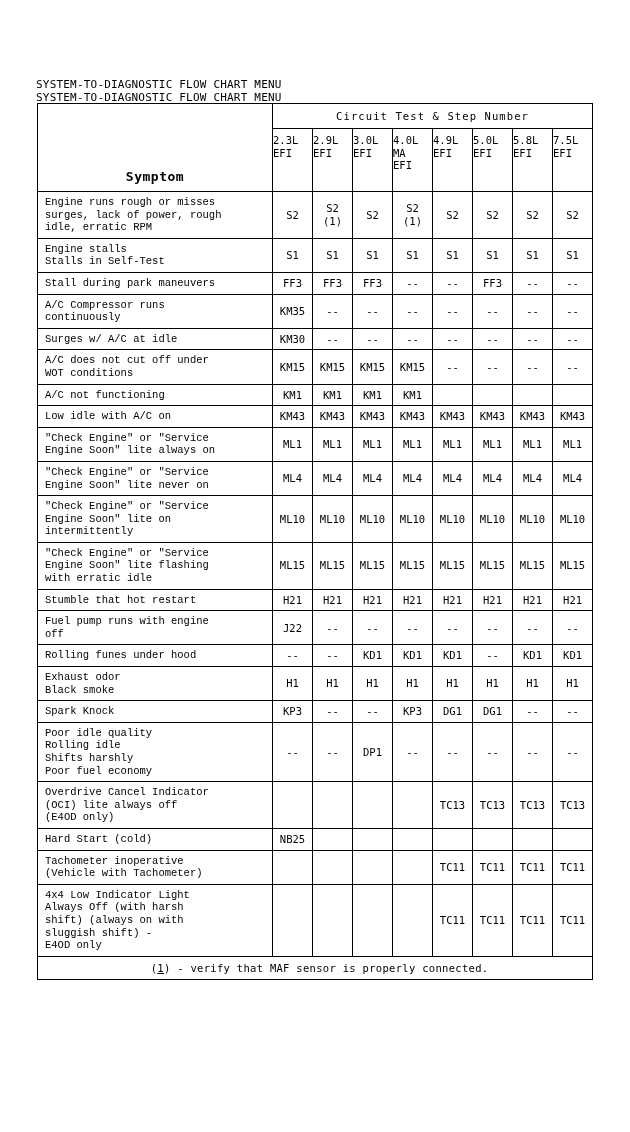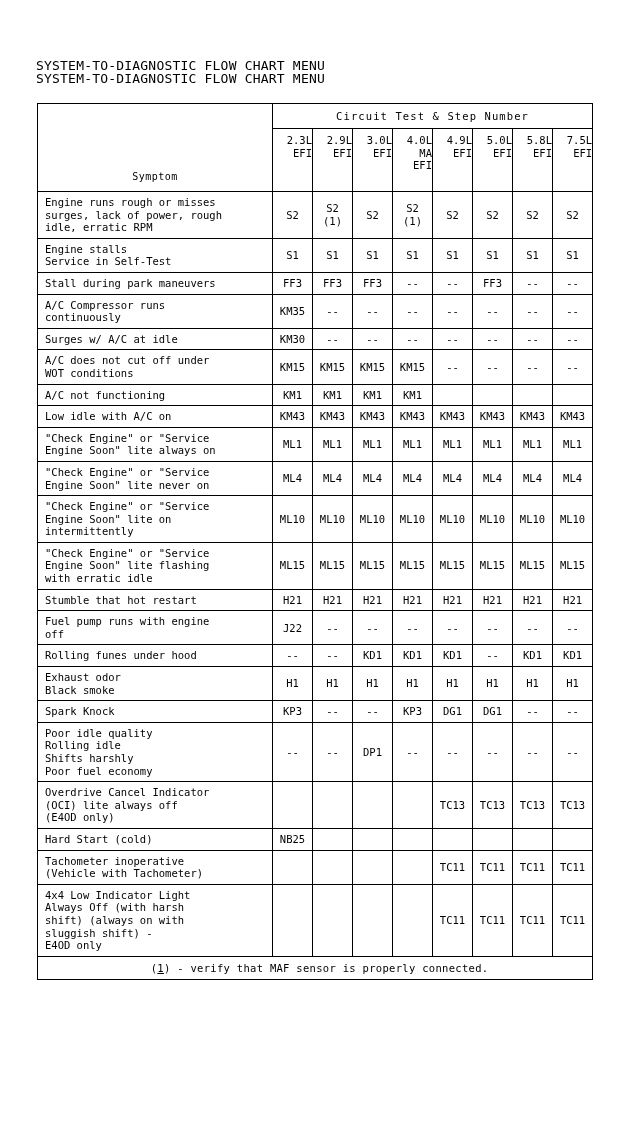--- a/index.html
+++ b/index.html
@@ -12,22 +12,22 @@
     height: 1132px;
     position: relative;
     font-family: "DejaVu Sans Mono", "Liberation Mono", monospace;
     color: #000000;
     overflow: hidden;
   }
 
   #doc-title {
     position: absolute;
     left: 36px;
-    top: 60px;
-    font-size: 13px;
+    top: 79px;
+    font-size: 11px;
     line-height: 12.5px;
     letter-spacing: 0.2px;
     white-space: pre;
   }
 
   #flow-chart-table {
     position: absolute;
     left: 37px;
     top: 103px;
     width: 555px;
@@ -47,47 +47,48 @@
 
   
   .hdr-symptom {
     width: 235px;
     height: 80px;
     vertical-align: bottom !important;
     text-align: center;
     padding-bottom: 7px !important;
   }
   .hdr-symptom span {
-    font-weight: normal;
-    font-size: 10px;
+    font-weight: bold;
+    font-size: 13px;
     letter-spacing: 0.5px;
   }
   .hdr-group {
     height: 24px;
     text-align: center;
     font-weight: bold;
     font-size: 11.5px;
     letter-spacing: 1.1px;
   }
   .hdr-engine {
-    text-align: right;
+    text-align: left;
     vertical-align: top !important;
     padding-top: 5px !important;
     font-size: 10.5px;
     line-height: 13px;
     white-space: pre-line;
   }
 
   
   .sym-cell {
     text-align: left;
     padding: 4px 0 4px 7px !important;
     white-space: pre-line;
     font-size: 10.5px;
     line-height: 12.6px;
+    font-family: Liberation Mono, monospace;
   }
   .val-cell {
     text-align: center;
     font-size: 10.5px;
     line-height: 12.6px;
     white-space: pre-line;
   }
   .col-eng { width: 40px; }
 
   .footnote-cell {
@@ -154,21 +155,21 @@
         <td class="val-cell">S2</td>
         <td class="val-cell">S2
 (1)</td>
         <td class="val-cell">S2</td>
         <td class="val-cell">S2</td>
         <td class="val-cell">S2</td>
         <td class="val-cell">S2</td>
       </tr>
       <tr>
         <td class="sym-cell">Engine stalls
-Service in Self-Test</td>
+Stalls in Self-Test</td>
         <td class="val-cell">S1</td>
         <td class="val-cell">S1</td>
         <td class="val-cell">S1</td>
         <td class="val-cell">S1</td>
         <td class="val-cell">S1</td>
         <td class="val-cell">S1</td>
         <td class="val-cell">S1</td>
         <td class="val-cell">S1</td>
       </tr>
       <tr>

